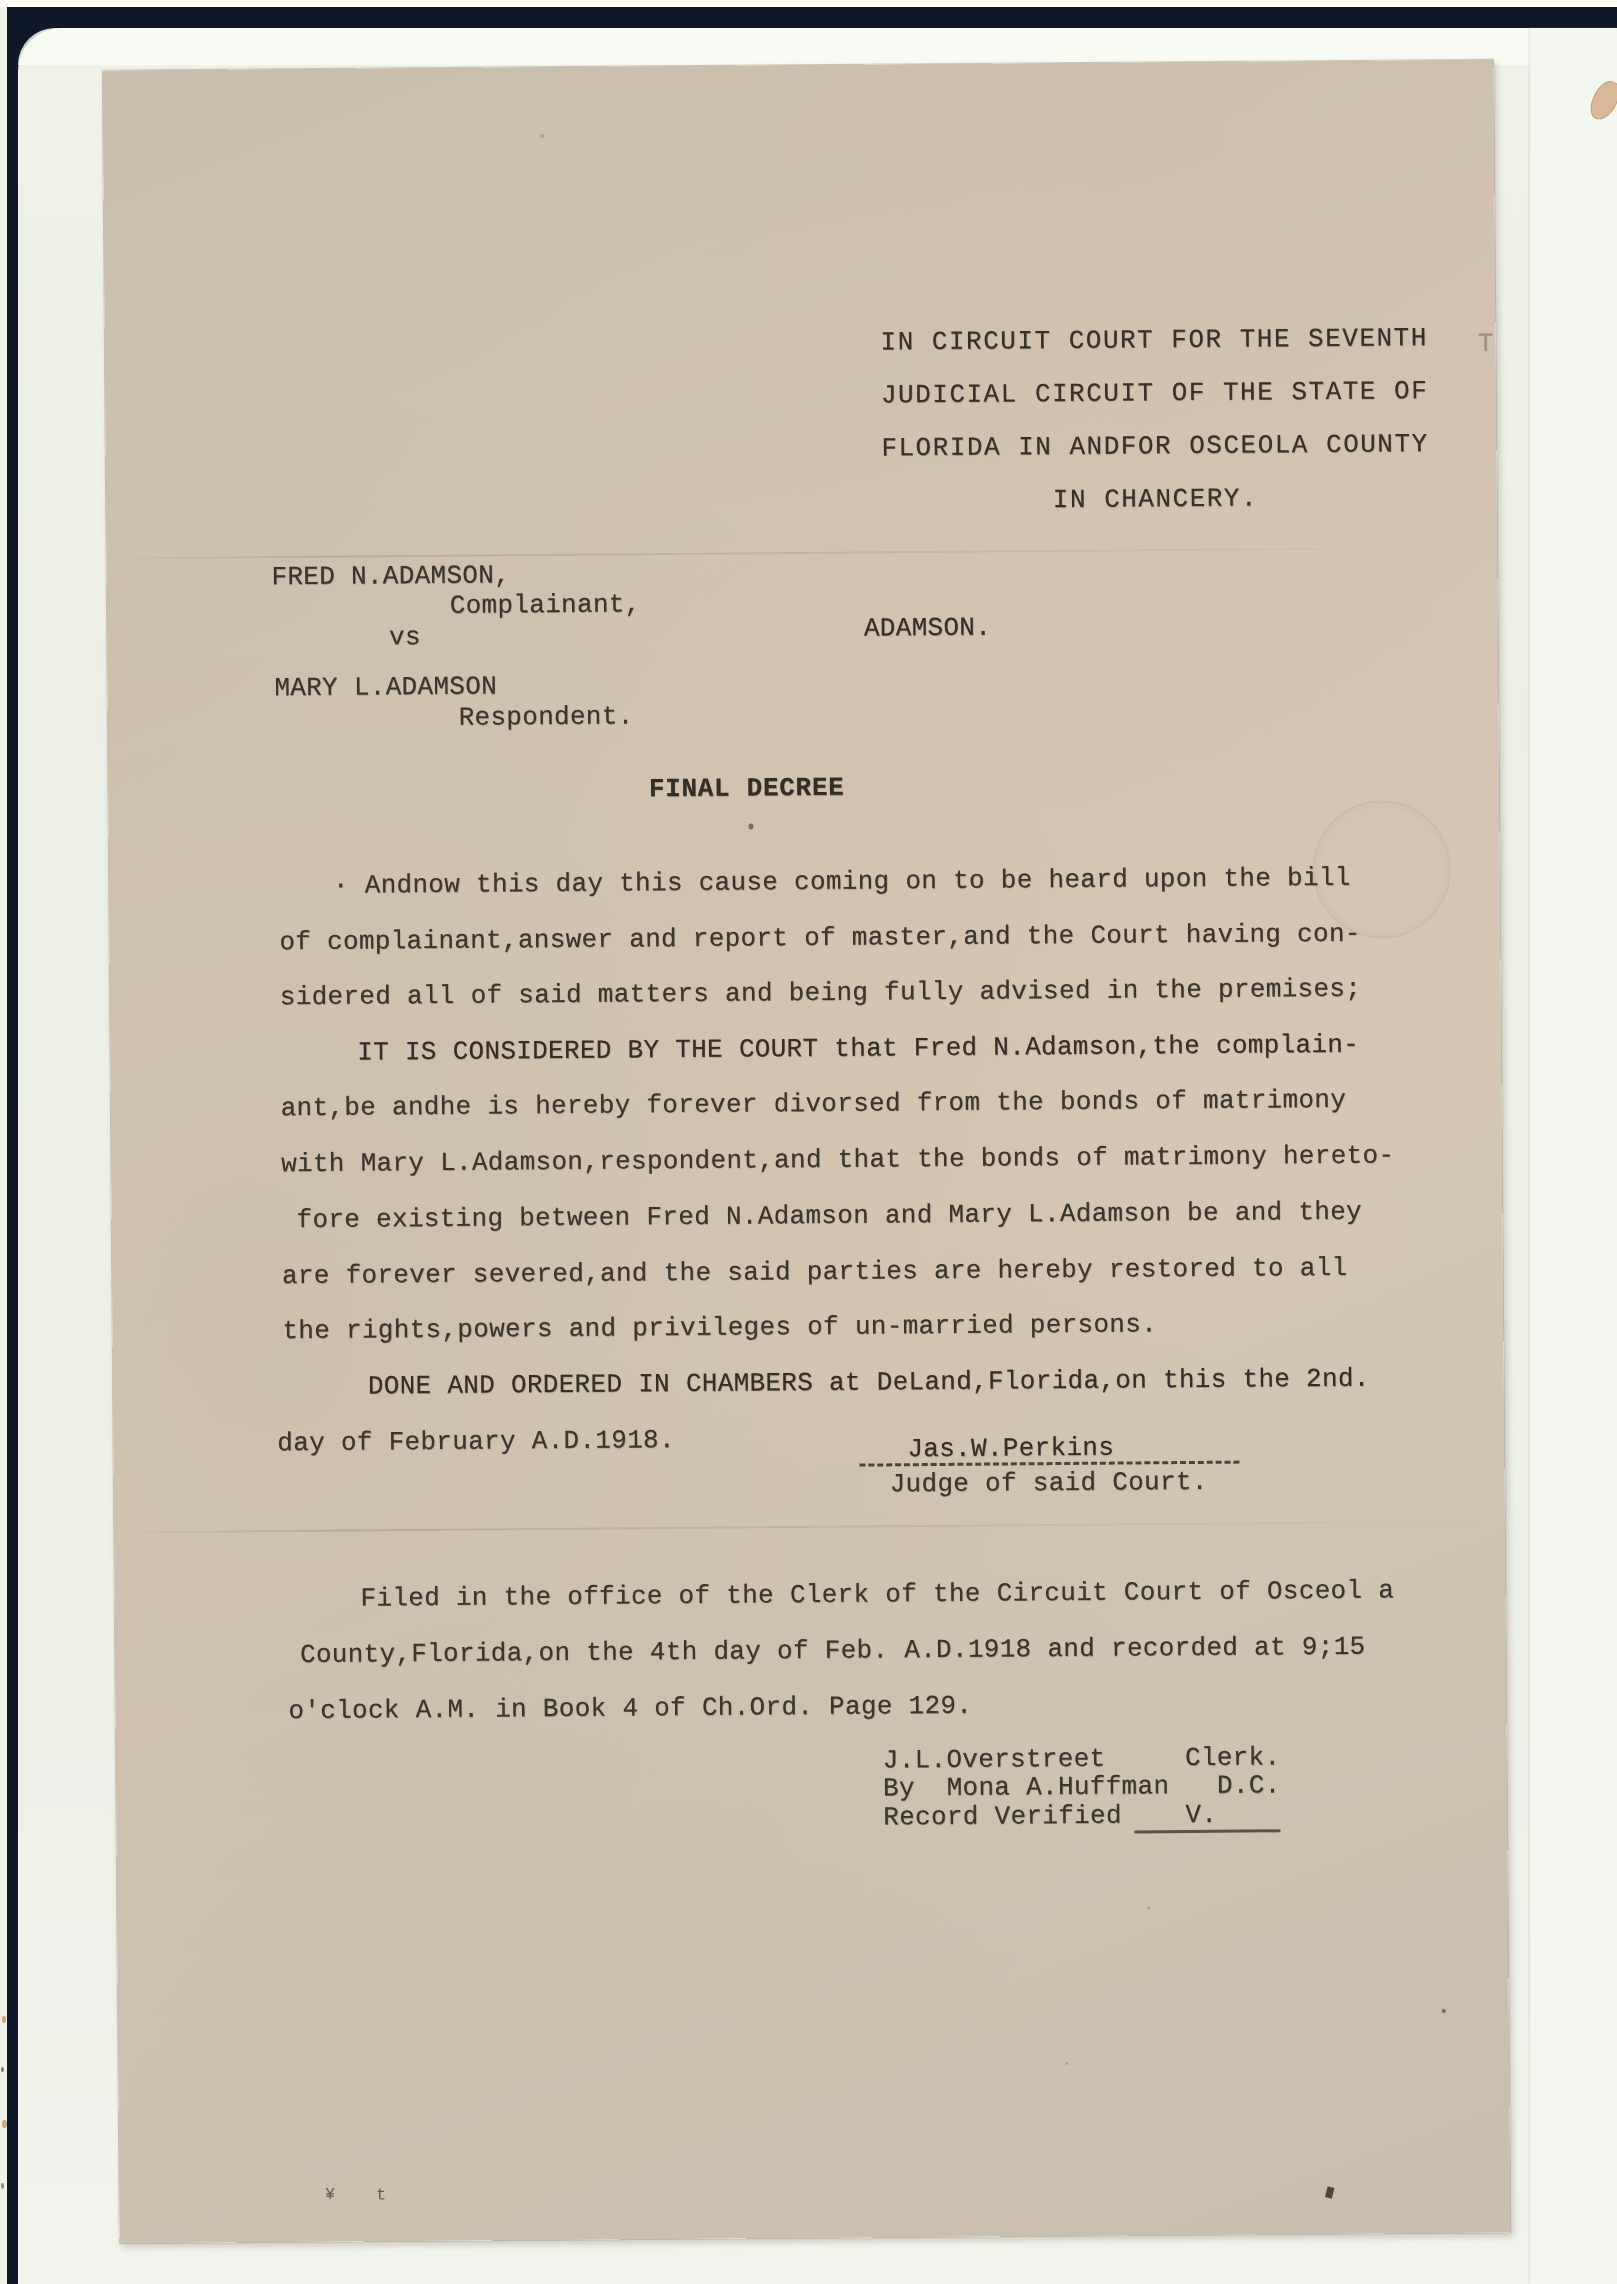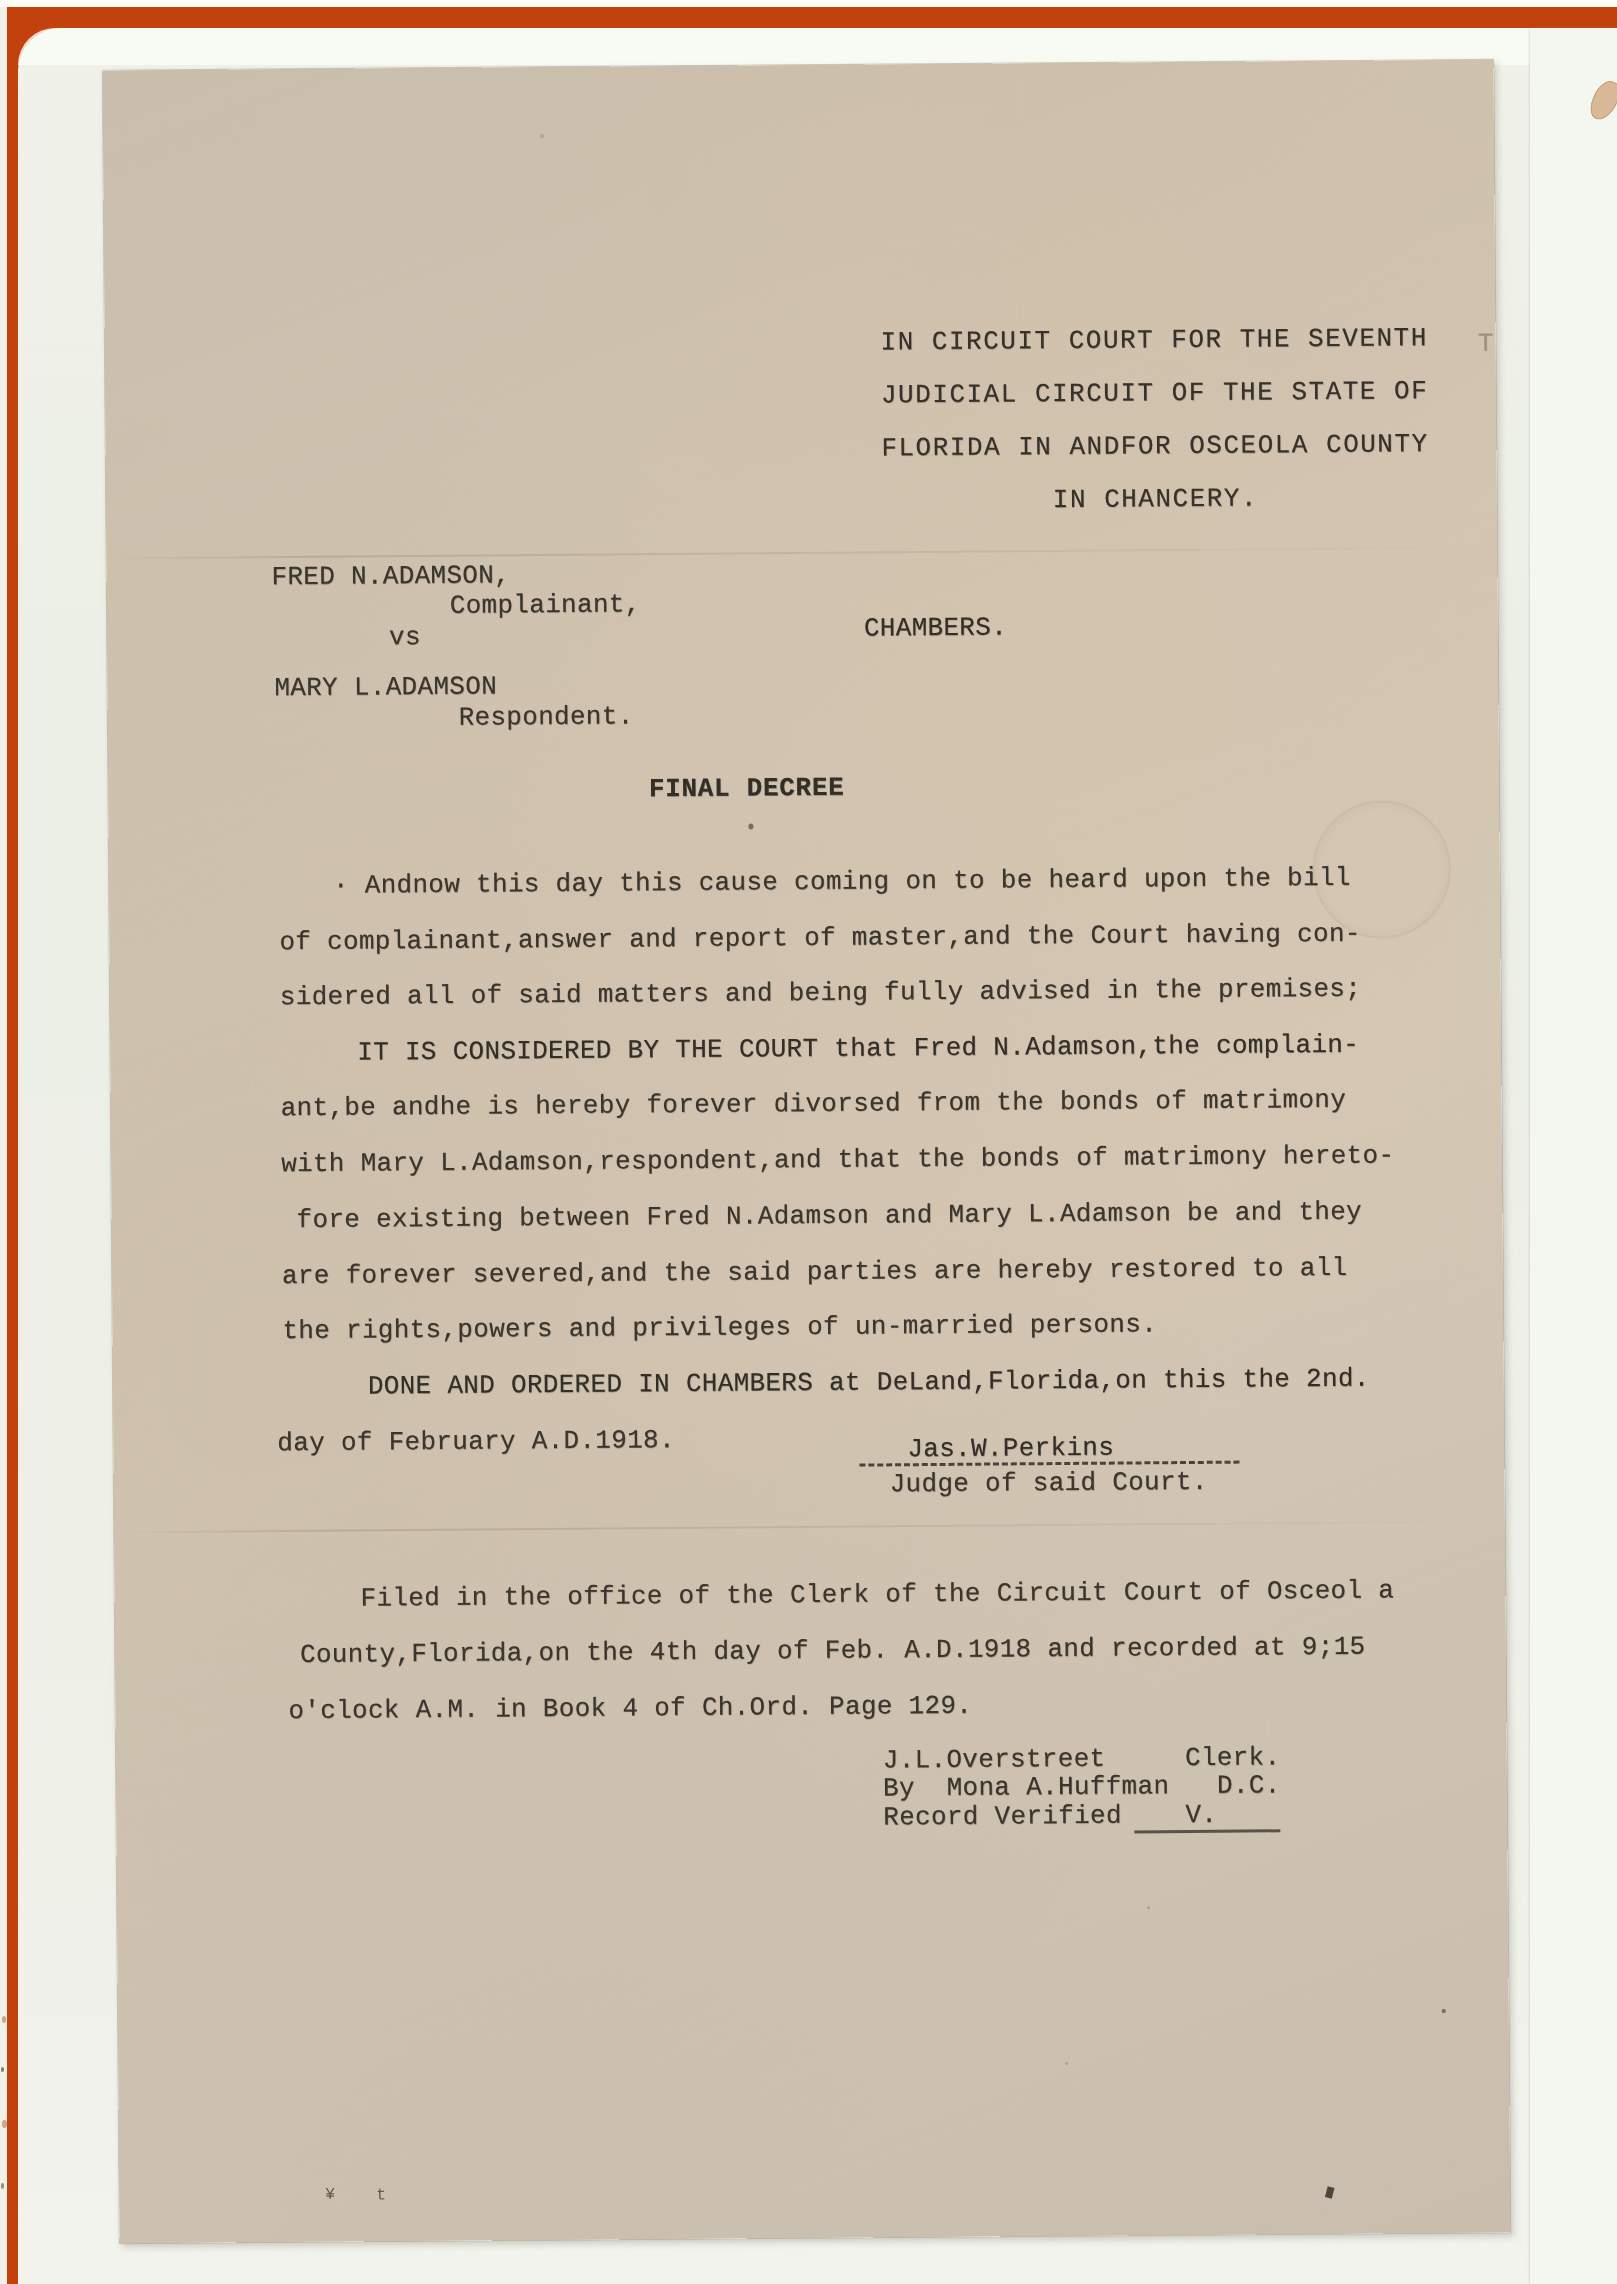--- a/index.html
+++ b/index.html
@@ -1,16 +1,16 @@
 <!DOCTYPE html>
 <html style="font-size:12px"><head>
 <meta charset="utf-8">
 <style>
   html,body{margin:0;padding:0;background:#e8e8e2;}
-  .scan{position:relative;width:1618px;height:2284px;overflow:hidden;background:#c2410c;
+  .scan{position:relative;width:1618px;height:2284px;overflow:hidden;background:#0f172a;
         font-family:"Liberation Mono","DejaVu Sans Mono",monospace;}
   
   .top-white{position:absolute;left:0;top:0;width:1618px;height:6.7px;background:#fffef5;}
   .left-sliver{position:absolute;left:0;top:6.7px;width:6.7px;bottom:0;background:#f2f1e7;}
   .speck{position:absolute;border-radius:50%;}
   
   .mat{position:absolute;left:18px;top:28px;right:0;bottom:0;
        border-top-left-radius:43px;
        background:linear-gradient(180deg,#f0f2ea 0%,#ecefe6 30%,#eef0e8 70%,#f1f3ec 100%);}
   .mat-top-strip{position:absolute;left:0;top:0;right:0;height:37px;
@@ -76,21 +76,21 @@
         <div class="t hdr-line" style="position:static;">IN CIRCUIT COURT FOR THE SEVENTH</div>
         <div class="t hdr-line" style="position:static;">JUDICIAL CIRCUIT OF THE STATE OF</div>
         <div class="t hdr-line" style="position:static;">FLORIDA IN ANDFOR OSCEOLA COUNTY</div>
         <div class="t hdr-line" style="position:static;">IN CHANCERY.</div>
       </div>
       <div class="t ghost" style="left:1373px;top:269px;">T</div>
 
       <div class="t" style="left:165px;top:493px;">FRED N.ADAMSON,</div>
       <div class="t" style="left:343px;top:523px;">Complainant,</div>
       <div class="t" style="left:282px;top:554px;">vs</div>
-      <div class="t dark" style="left:757px;top:549px;">CHAMBERS.</div>
+      <div class="t dark" style="left:757px;top:549px;">ADAMSON.</div>
       <div class="t" style="left:167px;top:604px;">MARY L.ADAMSON</div>
       <div class="t" style="left:351px;top:635px;">Respondent.</div>
 
       <div class="t title-line" style="left:463px;top:708px;">FINAL DECREE</div>
       <div class="dot" style="left:640px;top:758px;width:5.2px;height:6px;"></div>
 
       <div class="t" style="left:224px;top:802px;">· Andnow this day this cause coming on to be heard upon the bill</div>
       <div class="t" style="left:170px;top:858px;">of complainant,answer and report of master,and the Court having con-</div>
       <div class="t" style="left:170px;top:913px;">sidered all of said matters and being fully advised in the premises;</div>
       <div class="t dark" style="left:247px;top:969px;">IT IS CONSIDERED BY THE COURT that Fred N.Adamson,the complain-</div>

